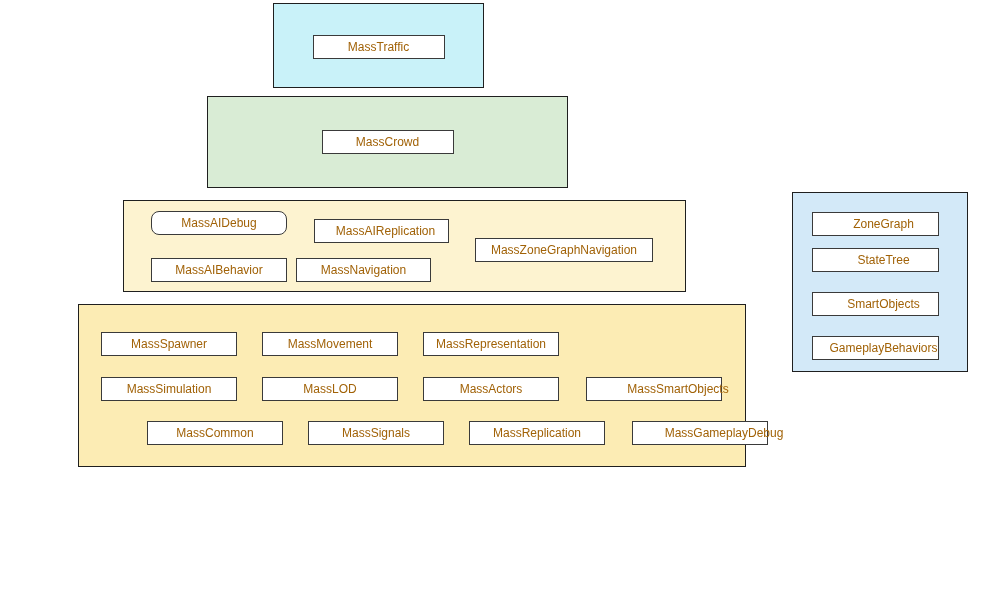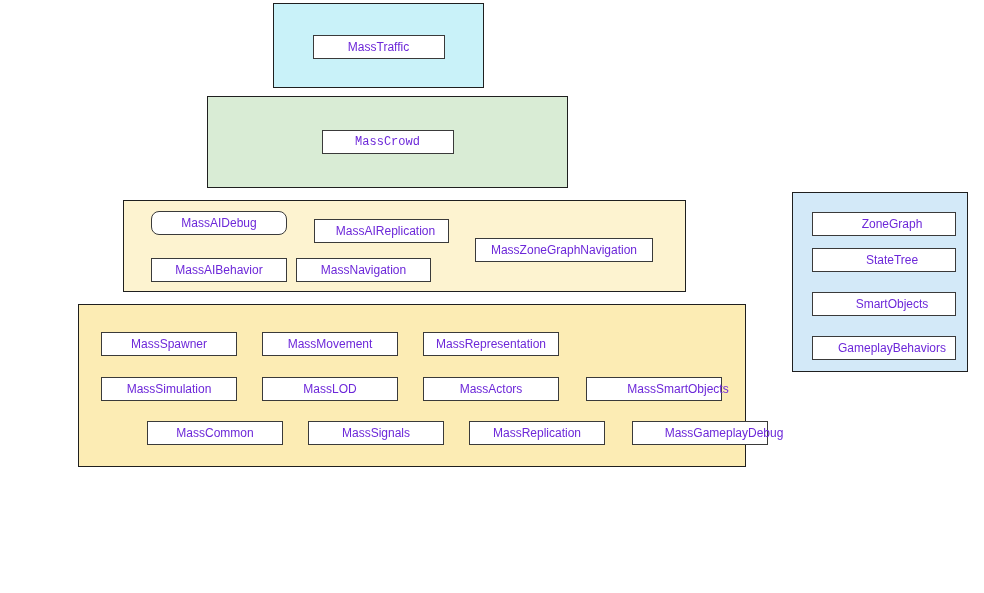--- a/index.html
+++ b/index.html
@@ -22,61 +22,61 @@
   }
   .node {
     position: absolute;
     background: #ffffff;
     border: 1px solid #3a3a3a;
     box-sizing: border-box;
     display: flex;
     align-items: center;
     justify-content: center;
     font-size: 12px;
-    color: #6d28d9;
+    color: #a16207;
     white-space: nowrap;
     height: 24px;
   }
   .node.centered {
     left: 50%;
     transform: translateX(-50%);
   }
 
   
   #layer-traffic  { left: 273px; top: 3px;   width: 211px; height: 85px;  background: #c9f2f9; }
   #layer-crowd    { left: 207px; top: 96px;  width: 361px; height: 92px;  background: #d9ecd5; }
   #layer-ai       { left: 123px; top: 200px; width: 563px; height: 92px;  background: #fdf3d0; }
   #layer-runtime  { left: 78px;  top: 304px; width: 668px; height: 163px; background: #fcecb4; }
   #layer-entity   { left: 5px;   top: 477px; width: 817px; height: 103px; background: #fad7e0; }
   #panel-side     { left: 792px; top: 192px; width: 176px; height: 180px; background: #d3e9f8; }
 
   
   #node-traffic { top: 31px; width: 132px; }
-  #node-crowd   { top: 33px; width: 132px; font-family: Liberation Mono, monospace; }
+  #node-crowd   { top: 33px; width: 132px; }
   #node-entity  { top: 38px; width: 135px; }
 
   
   #node-ai-debug        { left: 27px;  top: 10px; width: 136px; border-radius: 8px; }
   #node-ai-replication  { left: 190px; top: 18px; width: 135px; padding-left: 8px; }
   #node-zonegraph-nav   { left: 351px; top: 37px; width: 178px; }
   #node-ai-behavior     { left: 27px;  top: 57px; width: 136px; }
   #node-navigation      { left: 172px; top: 57px; width: 135px; }
 
   
   .rt-c1 { left: 22px; text-align: right; }
   .rt-c2 { left: 183px; }
   .rt-c3 { left: 344px; }
   .rt-c4 { left: 507px; padding-left: 48px; }
   .rt-r1 { top: 27px; }
   .rt-r2 { top: 72px; }
   .rt-r3 { top: 116px; margin-left: 46px; }
   #layer-runtime .node { width: 136px; }
 
   
-  #panel-side .node { left: 19px; width: 144px; padding-left: 16px; }
+  #panel-side .node { left: 19px; width: 127px; padding-left: 16px; }
   #node-side-zonegraph         { top: 19px; }
   #node-side-statetree         { top: 55px; }
   #node-side-smartobjects      { top: 99px; }
   #node-side-gameplaybehaviors { top: 143px; }
 </style>
 </head>
 <body>
 
 <div id="canvas">
 

